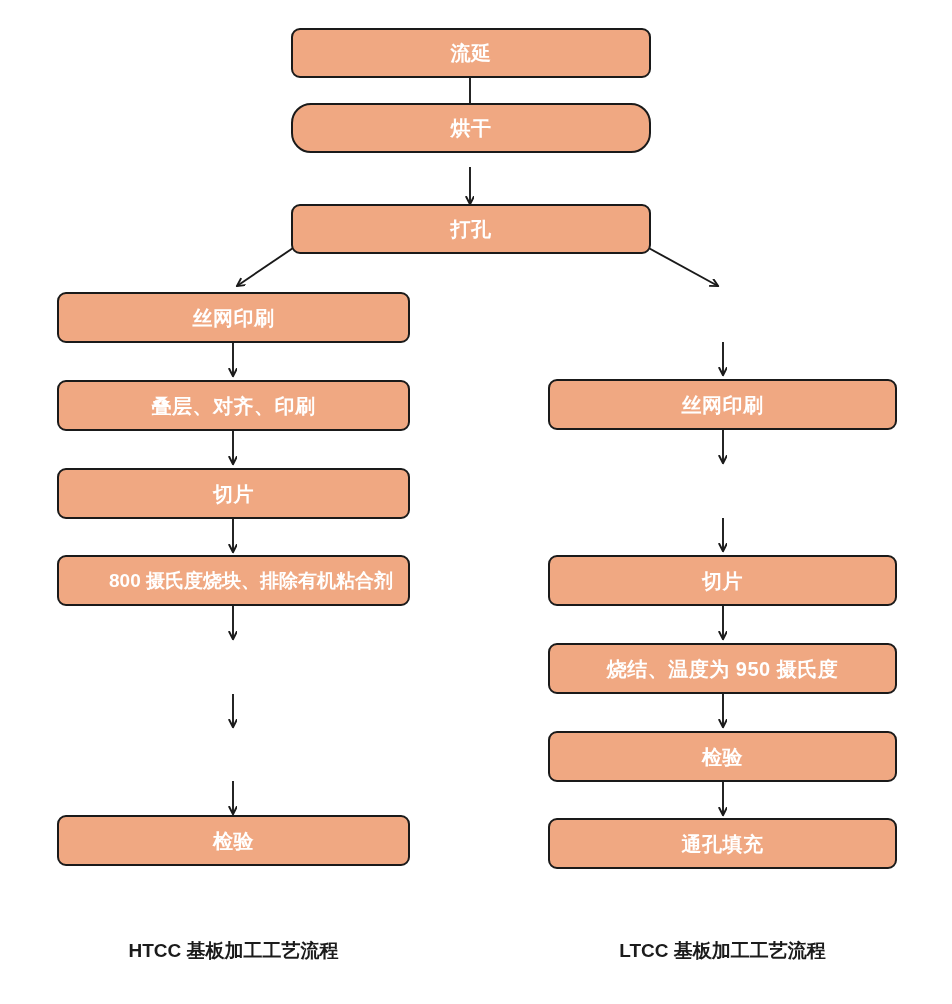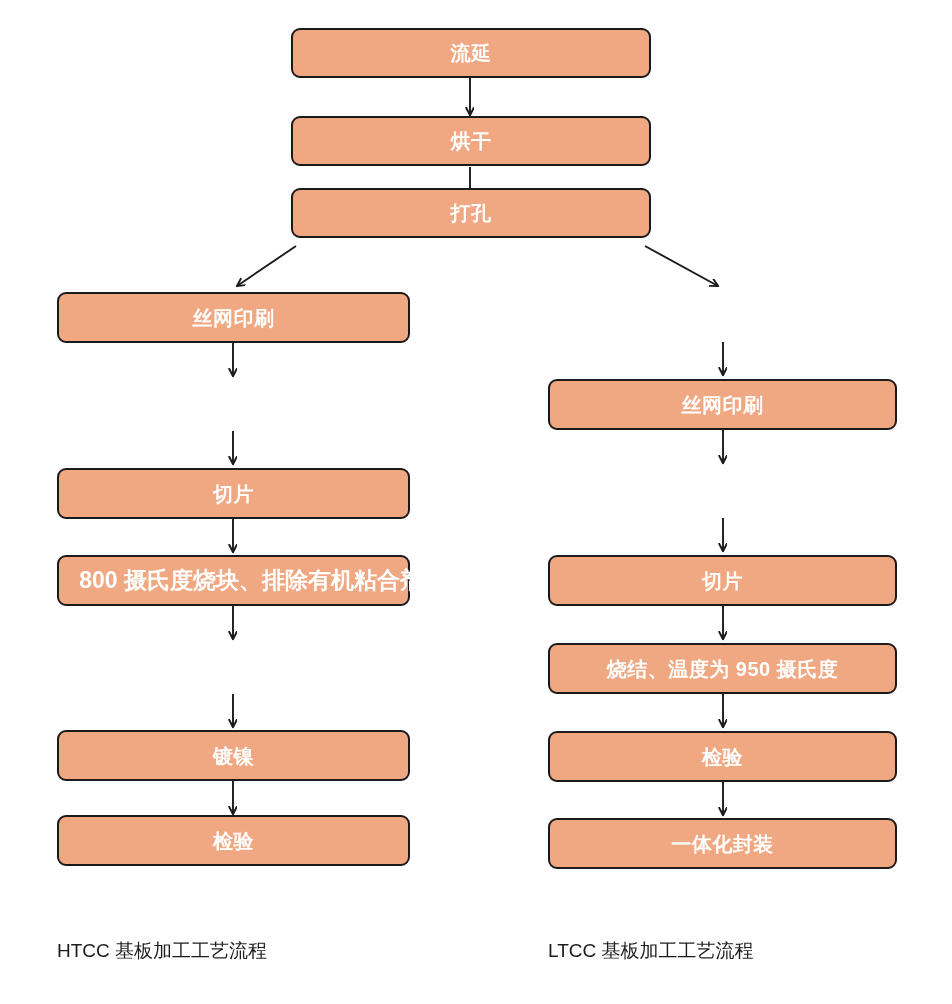--- a/index.html
+++ b/index.html
@@ -32,38 +32,39 @@
     letter-spacing: 0.5px;
     display: flex;
     align-items: center;
     justify-content: center;
     text-align: center;
     line-height: 1;
     white-space: nowrap;
     z-index: 2;
   }
   .node.dense {
-    font-size: 23px;
+    font-size: 19px;
     letter-spacing: 0px;
     padding-left: 35px;
   }
   svg.edges {
     position: absolute;
     left: 0; top: 0;
     width: 952px;
     height: 1004px;
     z-index: 1;
     overflow: visible;
   }
   .caption {
     position: absolute;
     font-size: 19px;
     color: #1b1b1b;
-    font-weight: normal;
+    font-weight: bold;
     white-space: nowrap;
+    text-align: center;
     z-index: 2;
   }
 </style>
 </head>
 <body>
 
 <div id="canvas">
 
   <svg class="edges" viewBox="0 0 952 1004">
     <defs>
@@ -87,31 +88,31 @@
 
     <line x1="723" y1="342" x2="723" y2="375" stroke="#1a1a1a" stroke-width="1.9" marker-end="url(#arrowhead)"></line>
     <line x1="723" y1="430" x2="723" y2="463" stroke="#1a1a1a" stroke-width="1.9" marker-end="url(#arrowhead)"></line>
     <line x1="723" y1="518" x2="723" y2="551" stroke="#1a1a1a" stroke-width="1.9" marker-end="url(#arrowhead)"></line>
     <line x1="723" y1="606" x2="723" y2="639" stroke="#1a1a1a" stroke-width="1.9" marker-end="url(#arrowhead)"></line>
     <line x1="723" y1="694" x2="723" y2="727" stroke="#1a1a1a" stroke-width="1.9" marker-end="url(#arrowhead)"></line>
     <line x1="723" y1="782" x2="723" y2="815" stroke="#1a1a1a" stroke-width="1.9" marker-end="url(#arrowhead)"></line>
   </svg>
 
   <div class="node" style="left:291px; top:28px; width:360px; height:50px;">流延</div>
-  <div class="node" style="left:291px; top:116px; width:360px; height:50px;">烘干</div>
-  <div class="node" style="left:291px; top:188px; width:360px; height:50px;">打孔</div>
+  <div class="node" style="left:291px; top:103px; width:360px; height:50px;border-radius:20px;">烘干</div>
+  <div class="node" style="left:291px; top:204px; width:360px; height:50px;">打孔</div>
 
   <div class="node" style="left:57px; top:292px; width:353px; height:51px;">丝网印刷</div>
+  <div class="node" style="left:57px; top:380px; width:353px; height:51px;">叠层、对齐、印刷</div>
   <div class="node" style="left:57px; top:468px; width:353px; height:51px;">切片</div>
   <div class="node dense" style="left:57px; top:555px; width:353px; height:51px;">800 摄氏度烧块、排除有机粘合剂</div>
-  <div class="node" style="left:57px; top:730px; width:353px; height:51px;">镀镍</div>
   <div class="node" style="left:57px; top:815px; width:353px; height:51px;">检验</div>
 
   <div class="node" style="left:548px; top:379px; width:349px; height:51px;">丝网印刷</div>
   <div class="node" style="left:548px; top:555px; width:349px; height:51px;">切片</div>
   <div class="node" style="left:548px; top:643px; width:349px; height:51px;">烧结、温度为 950 摄氏度</div>
   <div class="node" style="left:548px; top:731px; width:349px; height:51px;">检验</div>
-  <div class="node" style="left:548px; top:818px; width:349px; height:51px;">一体化封装</div>
+  <div class="node" style="left:548px; top:818px; width:349px; height:51px;">通孔填充</div>
 
   <div class="caption" style="left:57px; top:938px; width:353px;">HTCC 基板加工工艺流程</div>
   <div class="caption" style="left:548px; top:938px; width:349px;">LTCC 基板加工工艺流程</div>
 
 </div>
 
 </body></html>

